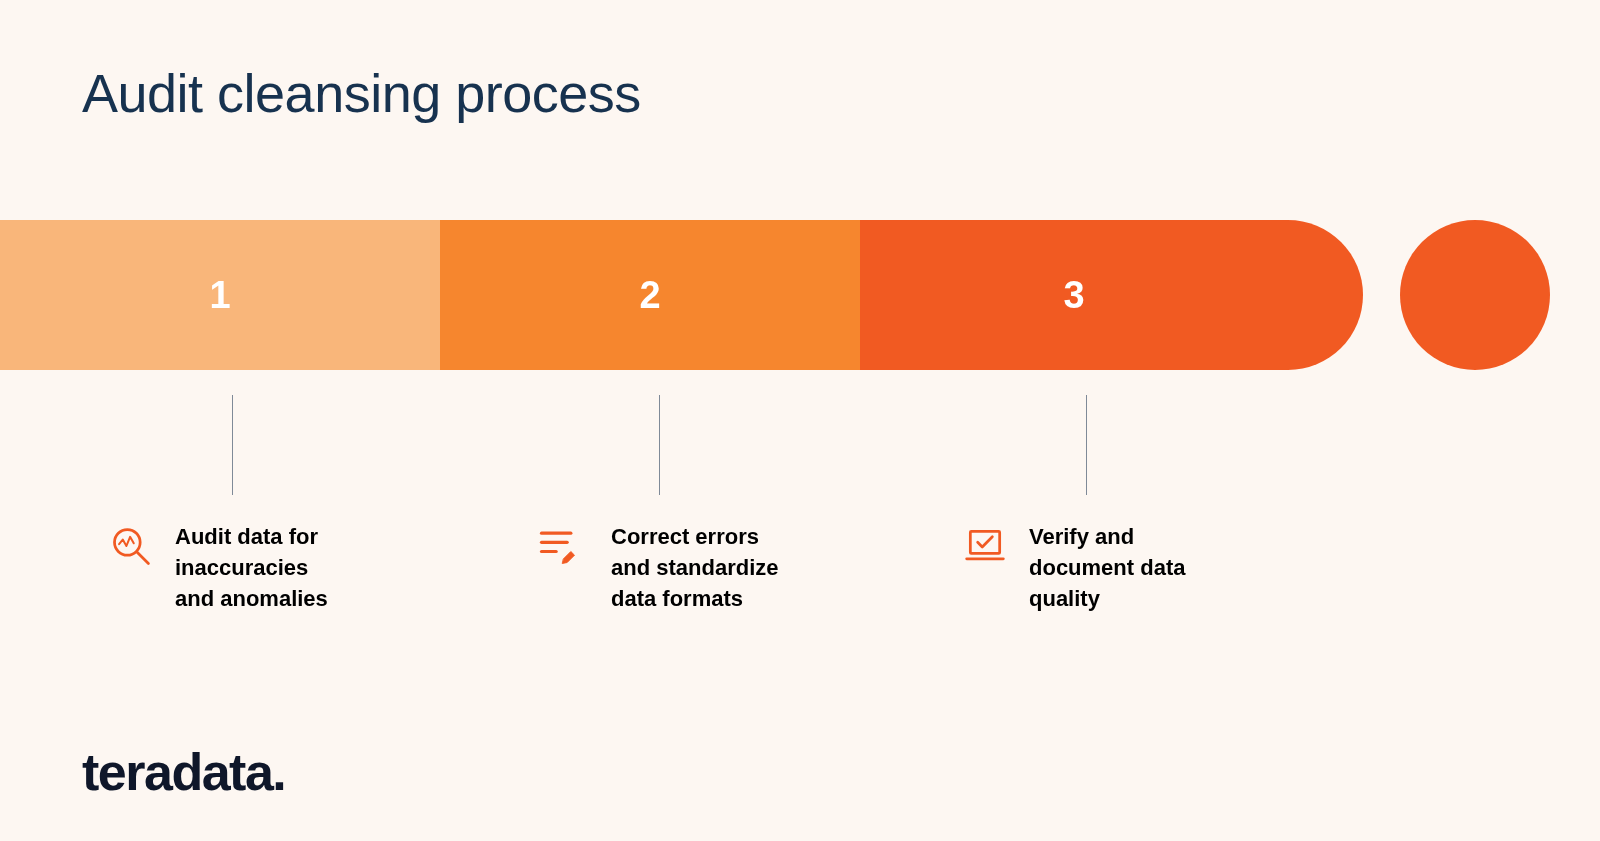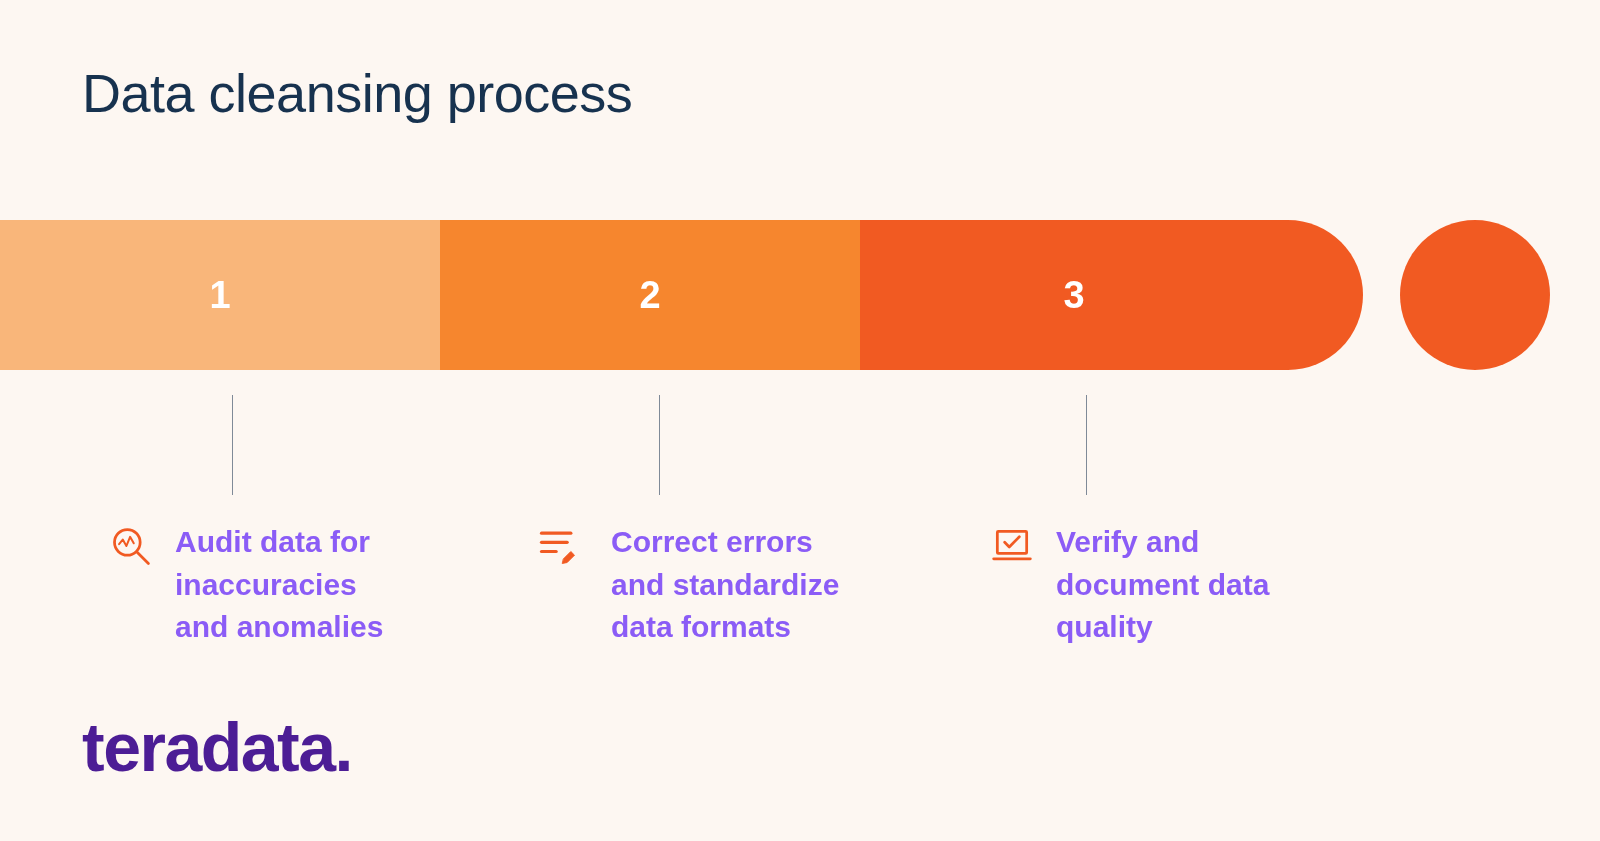--- a/index.html
+++ b/index.html
@@ -70,43 +70,43 @@
   .c3 { top: 395px; left: 1086px; height: 100px; }
   .step {
     position: absolute;
     top: 521px;
     display: flex;
     align-items: flex-start;
     gap: 22px;
   }
   .s1 { left: 109px; width: 310px; }
   .s2 { left: 536px; width: 310px; gap: 31px; }
-  .s3 { left: 990px; width: 310px; }
+  .s3 { left: 963px; width: 310px; }
   .icon { width: 44px; height: 44px; flex-shrink: 0; margin-top: 3px; }
   .step-text {
-    color: #8b5cf6;
-    font-size: 30px;
+    color: #000000;
+    font-size: 22px;
     font-weight: 600;
     line-height: 1.42;
     white-space: pre-line;
   }
   .brand {
     position: absolute;
-    bottom: 55px;
+    bottom: 39px;
     left: 82px;
-    font-size: 68px;
+    font-size: 52px;
     font-weight: 700;
-    color: #4c1d95;
+    color: #0f172a;
     letter-spacing: -1.5px;
   }
 </style>
 </head>
 <body>
 
-<h1 class="title">Data cleansing process</h1>
+<h1 class="title">Audit cleansing process</h1>
 
 <div class="bar-wrap">
   <div class="seg seg1">1</div>
   <div class="seg seg2">2</div>
   <div class="seg seg3">3</div>
   <div class="cap3"></div>
   <div class="dot"></div>
 </div>
 
 <div class="connector c1"></div>

